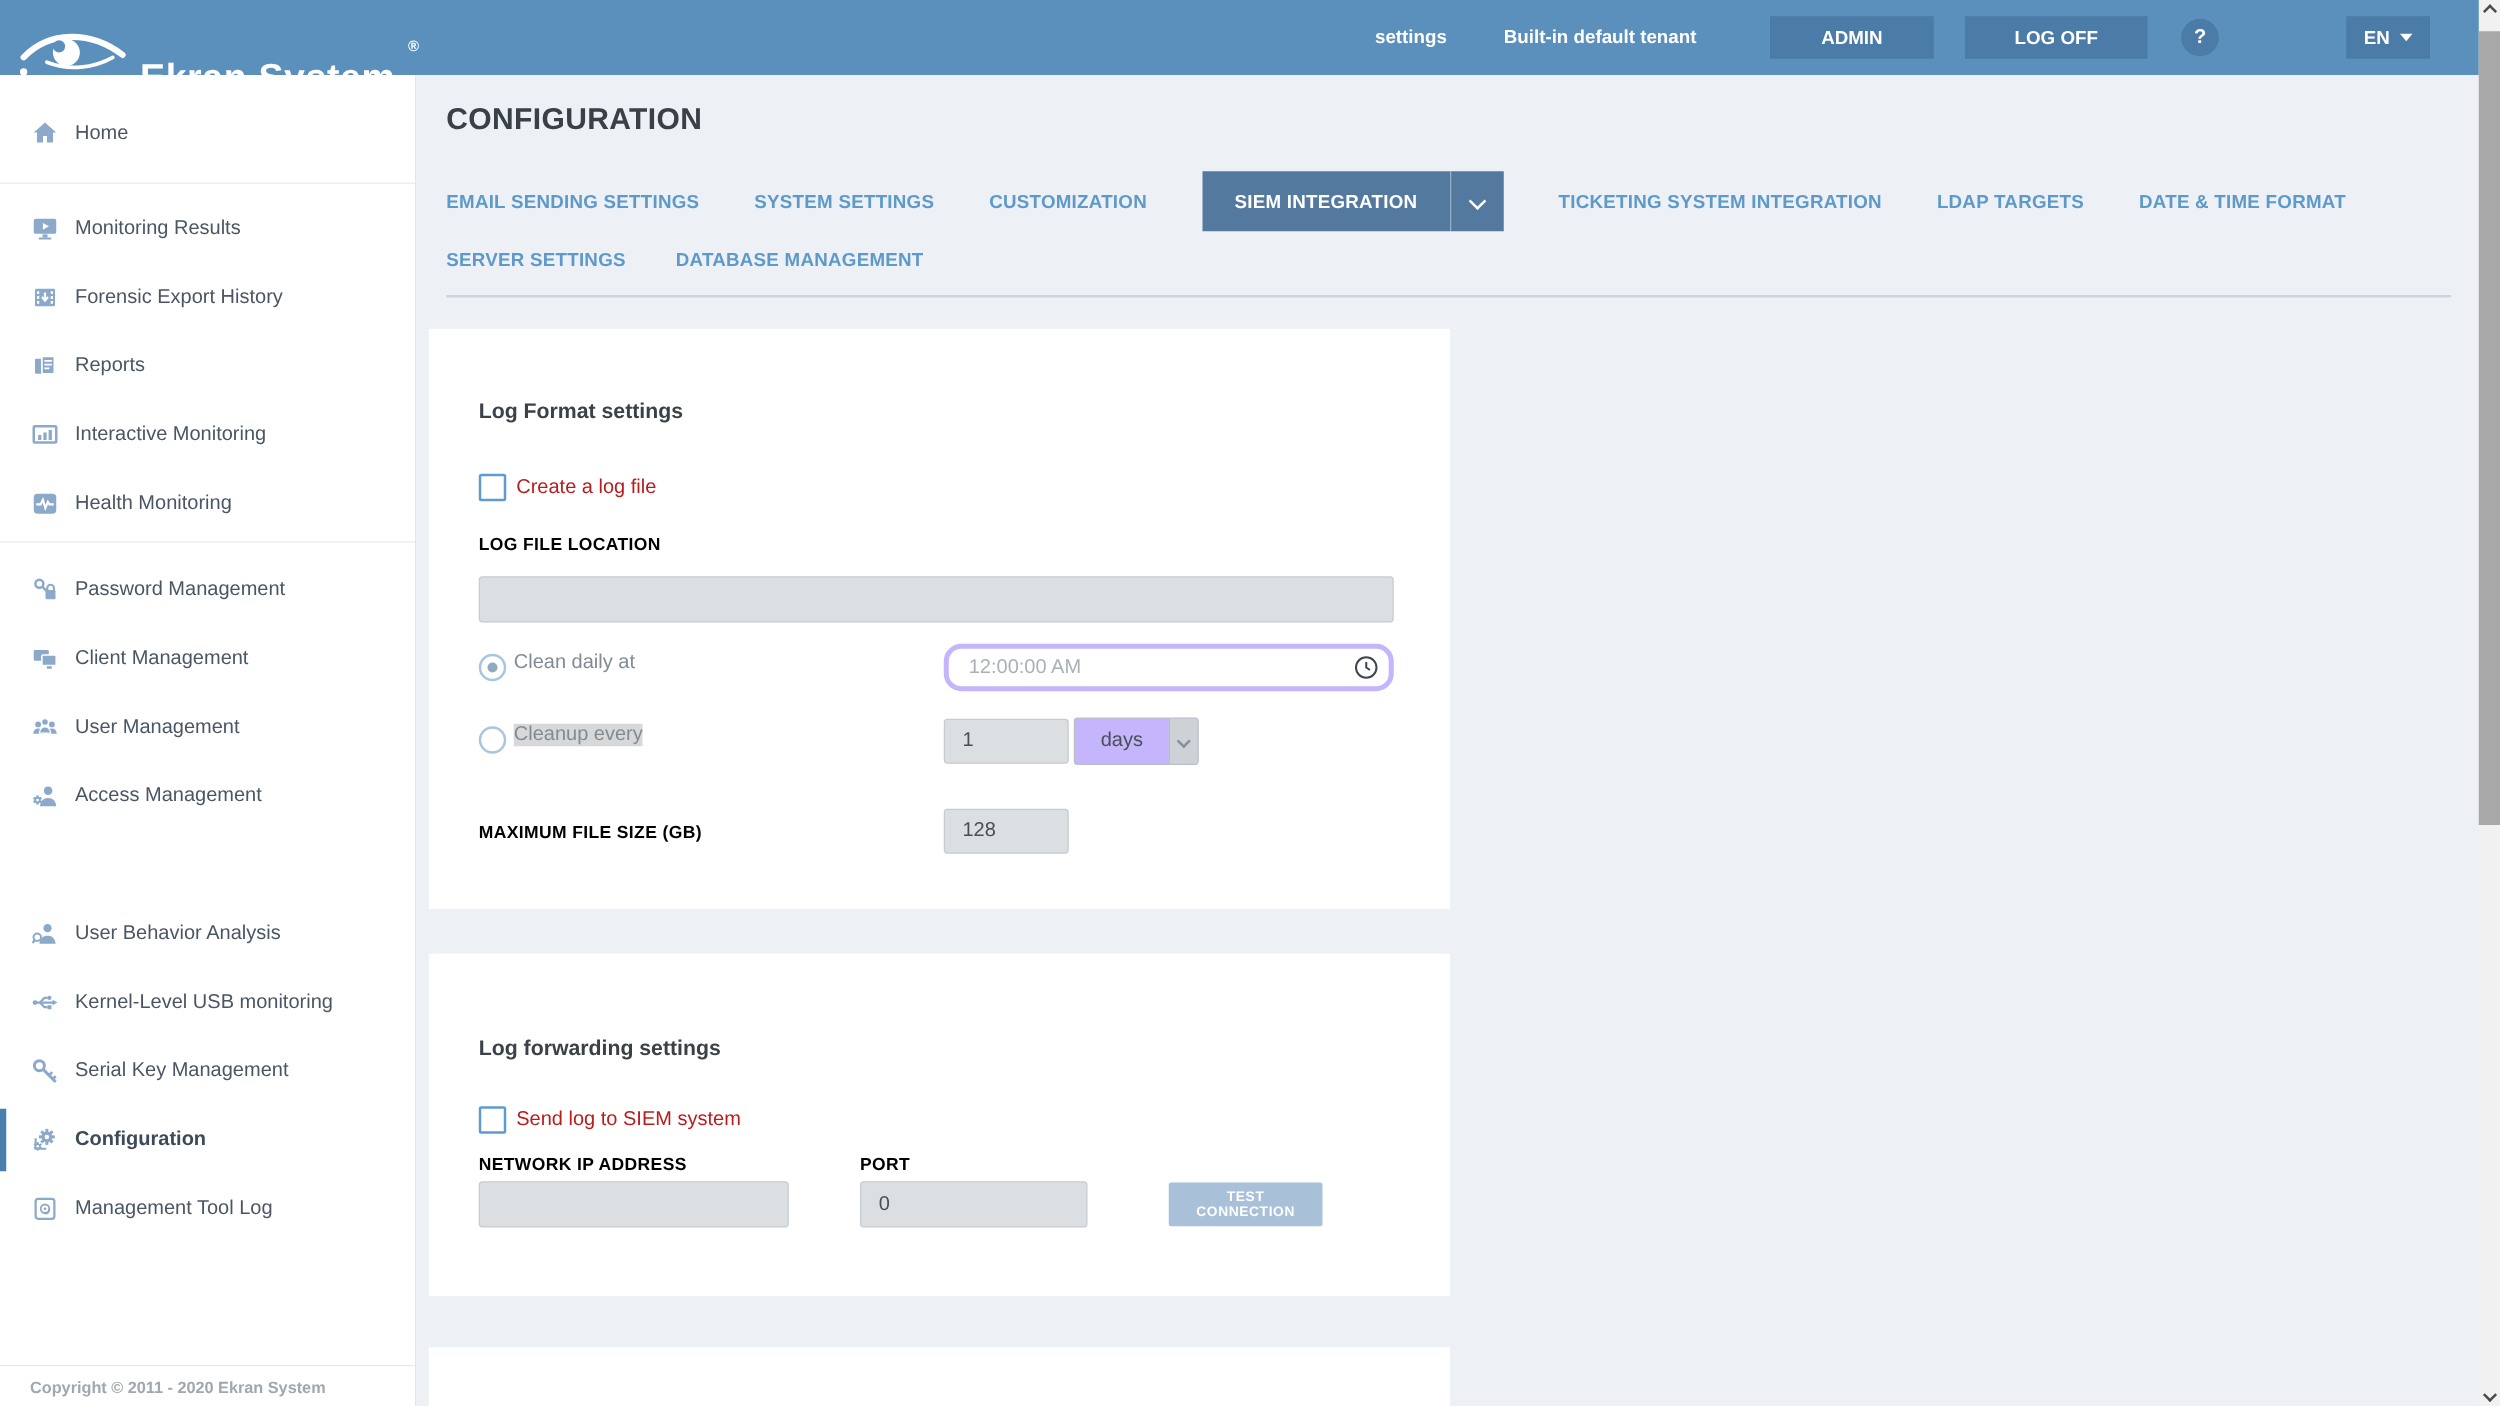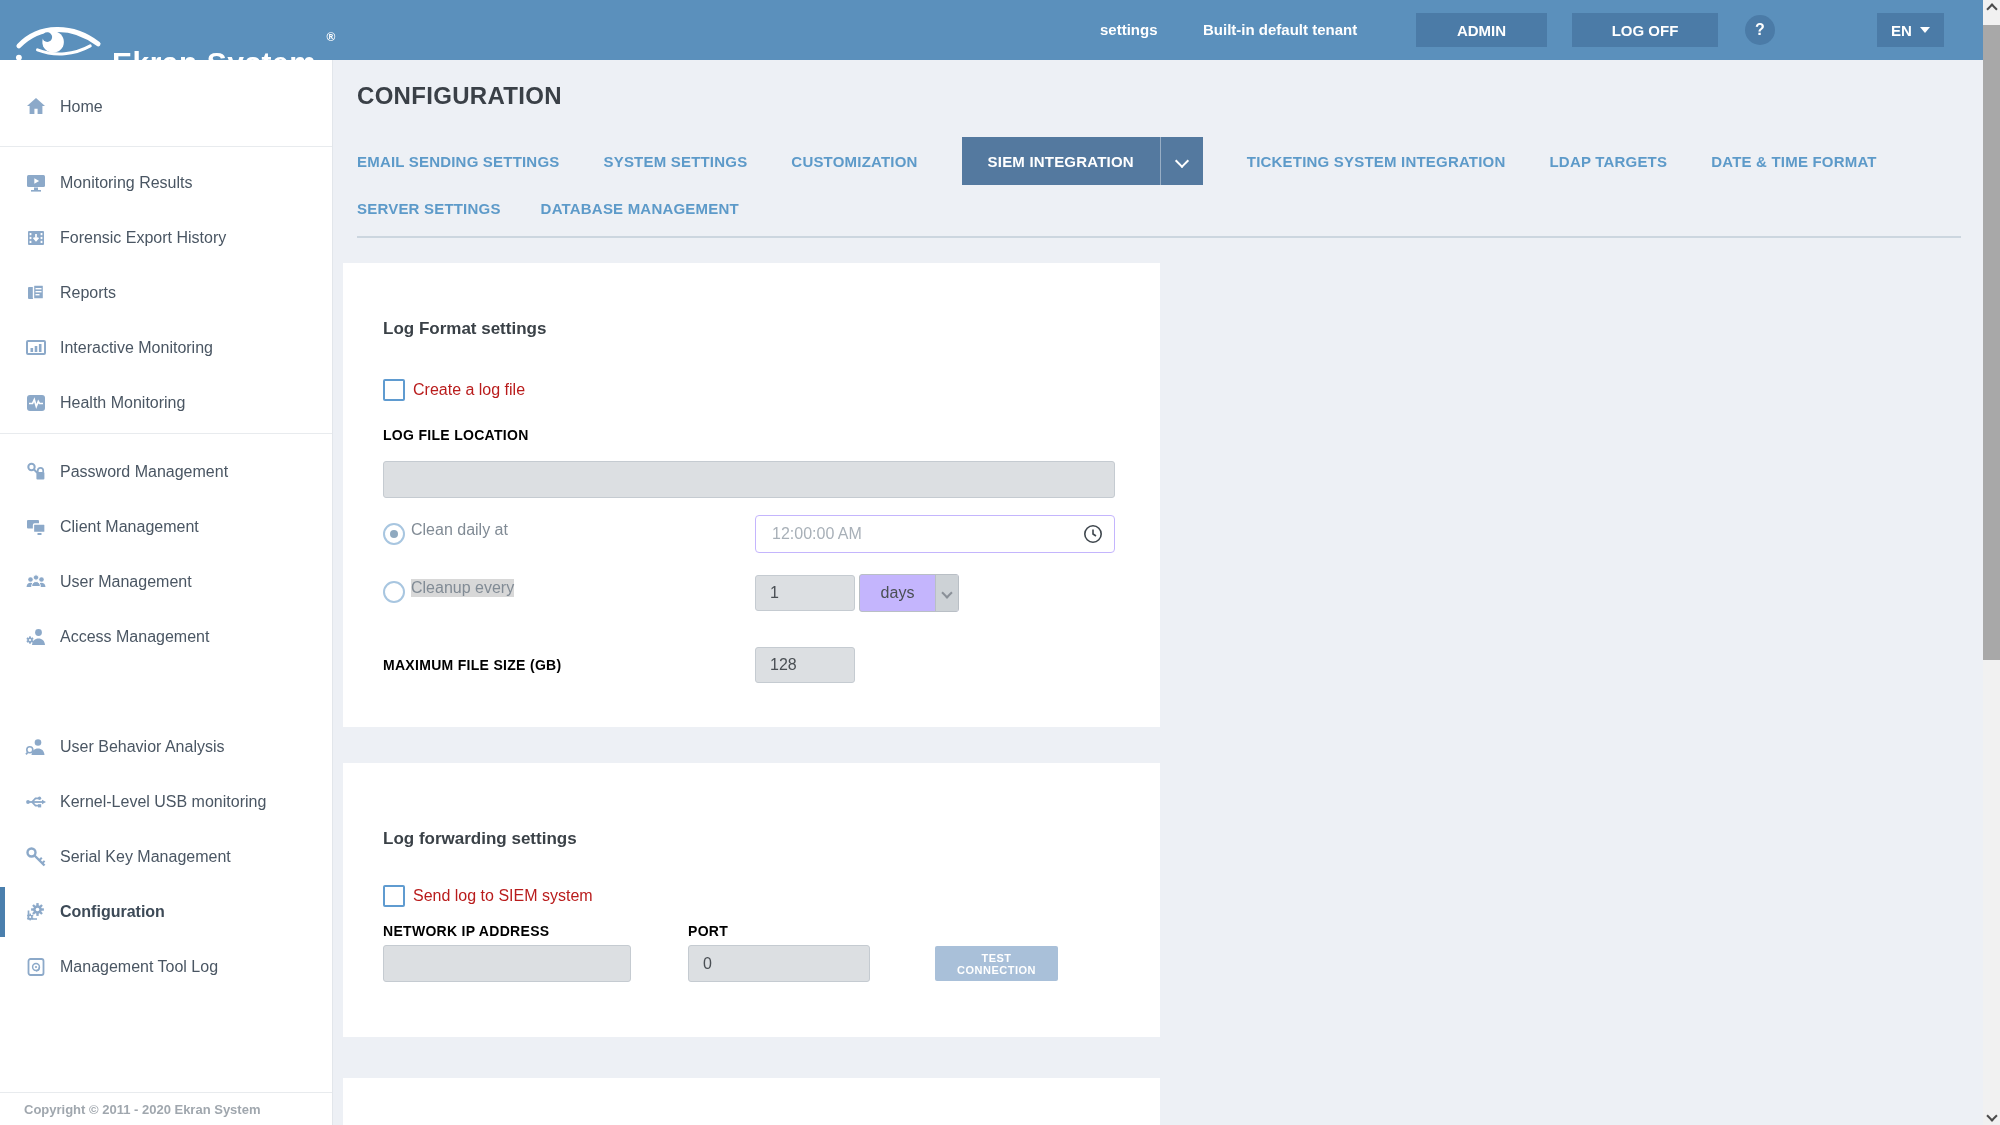--- a/index.html
+++ b/index.html
@@ -62,21 +62,21 @@
   .gray-label{color:#b91c1c;font-size:16px;}
   .blue-label{position:absolute;color:#000000;font-weight:bold;font-size:14px;letter-spacing:.3px;}
   .input{position:absolute;box-sizing:border-box;border:1px solid #c5cbd1;border-radius:3px;background:#dcdfe2;
          color:#4a4f54;font-size:16px;font-family:inherit;padding:0 14px;}
   .input:disabled{color:#4a4f54;}
   .radio{position:absolute;width:18px;height:18px;border:2px solid #a8c6e0;border-radius:50%;background:#fff;display:flex;align-items:center;justify-content:center;cursor:pointer;}
   .radio.checked::after{content:"";width:8px;height:8px;border-radius:50%;background:#8fa9bf;}
   .radio-label{position:absolute;color:#818b95;font-size:16px;cursor:pointer;}
   .hl{background:#d8d8d8;}
   .time-input{position:absolute;left:412px;top:252px;width:360px;height:38px;box-sizing:border-box;
-              background:#fff;border:1px solid #c4b5fd;border-radius:4px;color:#a8b0b8;font-size:16px;
+              background:#fff;border:4px solid #c4b5fd;border-radius:14px;color:#a8b0b8;font-size:16px;
               font-family:inherit;padding:0 40px 0 16px;}
   .clock{position:absolute;left:740px;top:261px;width:20px;height:20px;}
   .select{position:absolute;left:516px;top:311px;width:100px;height:38px;box-sizing:border-box;background:#c4b5fd;
           border:1px solid #b9bfc5;border-radius:3px;display:flex;cursor:pointer;}
   .select-value{flex:1;display:flex;align-items:center;justify-content:center;color:#4a4f54;font-size:16px;}
   .select-caret{width:22px;border-left:1px solid #b9bfc5;background:#cdd2d6;display:flex;align-items:center;justify-content:center;color:#8a9098;}
   .test-btn{position:absolute;left:592px;top:183px;width:123px;height:35px;border:none;background:#a9c0d9;
             color:#fff;font-family:inherit;font-weight:bold;font-size:11px;letter-spacing:.5px;border-radius:2px;cursor:pointer;}
 </style>
 </head>

